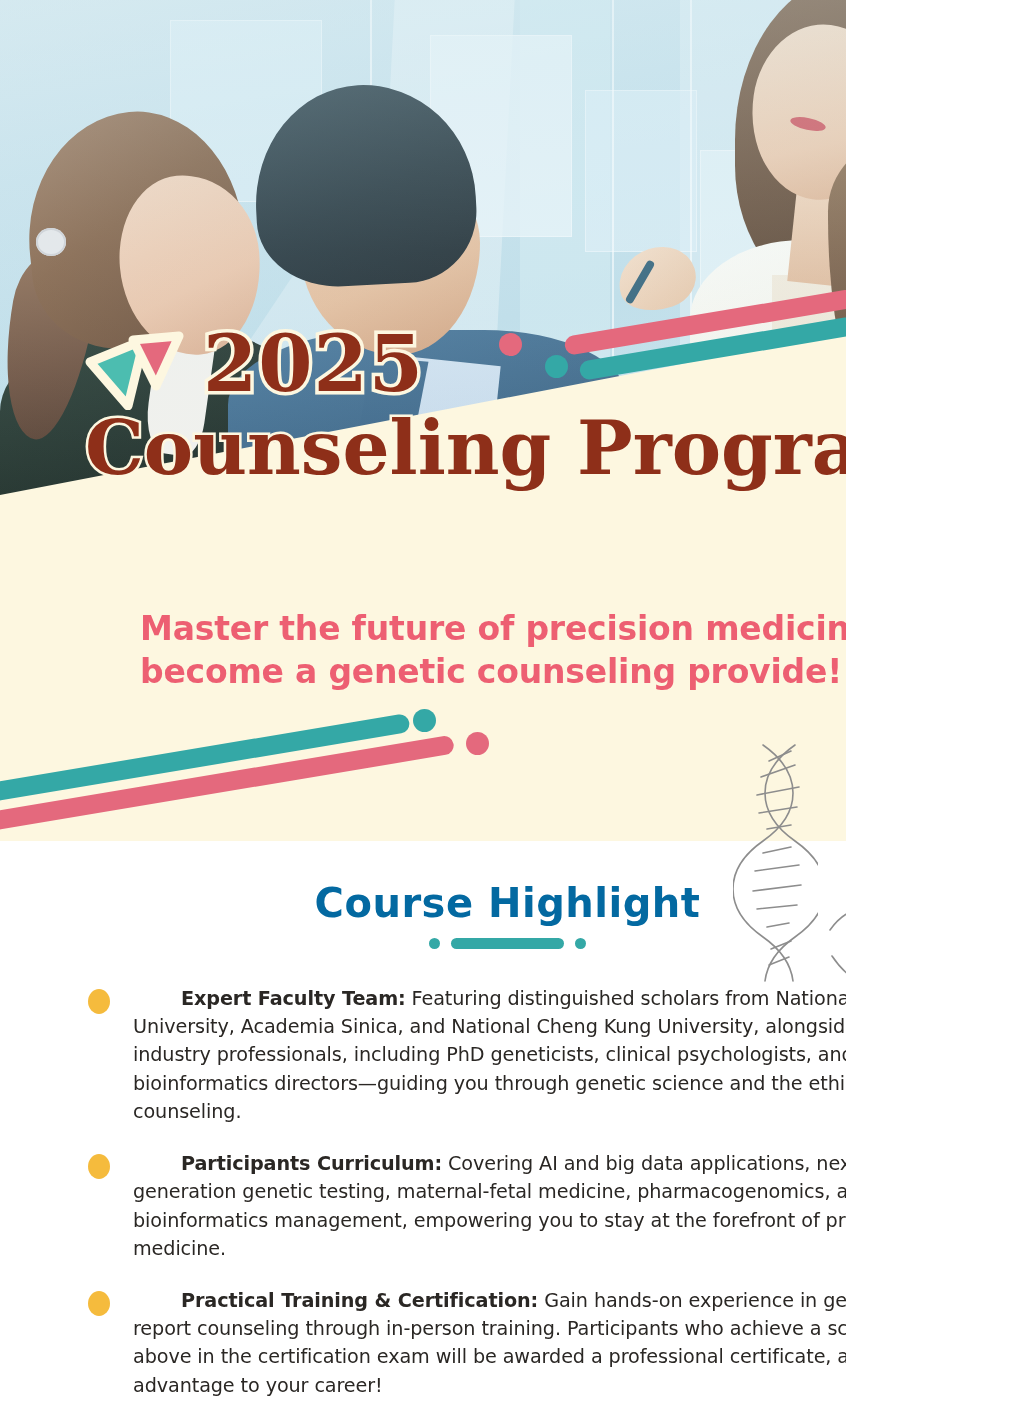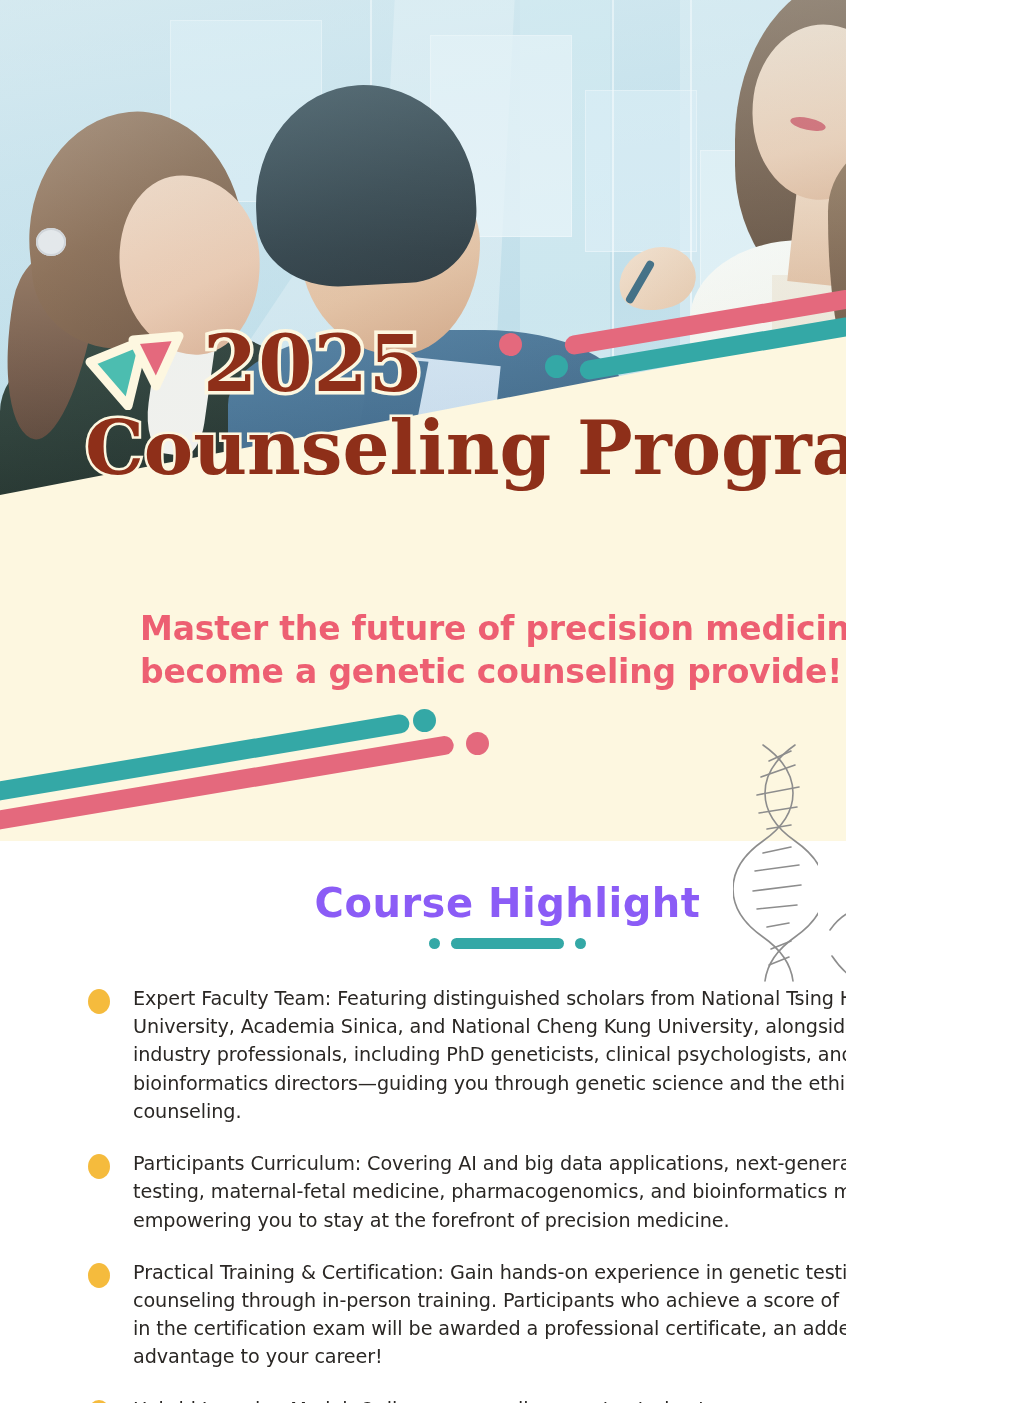--- a/index.html
+++ b/index.html
@@ -325,21 +325,21 @@
 
   
   .section-title {
     position: absolute;
     left: 0; top: 880px;
     width: 1015px;
     text-align: center;
     font-family: "DejaVu Sans", "Liberation Sans", sans-serif;
     font-weight: bold;
     font-size: 40px;
-    color: #8b5cf6;
+    color: #0369a1;
     letter-spacing: 0.5px;
   }
   .divider {
     position: absolute;
     left: 0; top: 938px;
     width: 1015px;
     display: flex;
     justify-content: center;
     align-items: center;
     gap: 11px;
@@ -374,21 +374,21 @@
     margin-right: 23px;
   }
   .hl-text {
     flex: 1 1 auto;
     font-family: "DejaVu Sans", "Liberation Sans", sans-serif;
     font-size: 19.2px;
     line-height: 1.47;
     color: #2a2724;
     letter-spacing: -0.1px;
   }
-  .hl-label { font-weight: normal; }
+  .hl-label { font-weight: bold; margin-left: 48px; }
 </style>
 </head>
 <body>
 
 <div class="poster">
 
   <div class="hero-photo">
     <div class="glass-pane gp1"></div>
     <div class="glass-pane gp2"></div>
     <div class="glass-pane gp3"></div>

